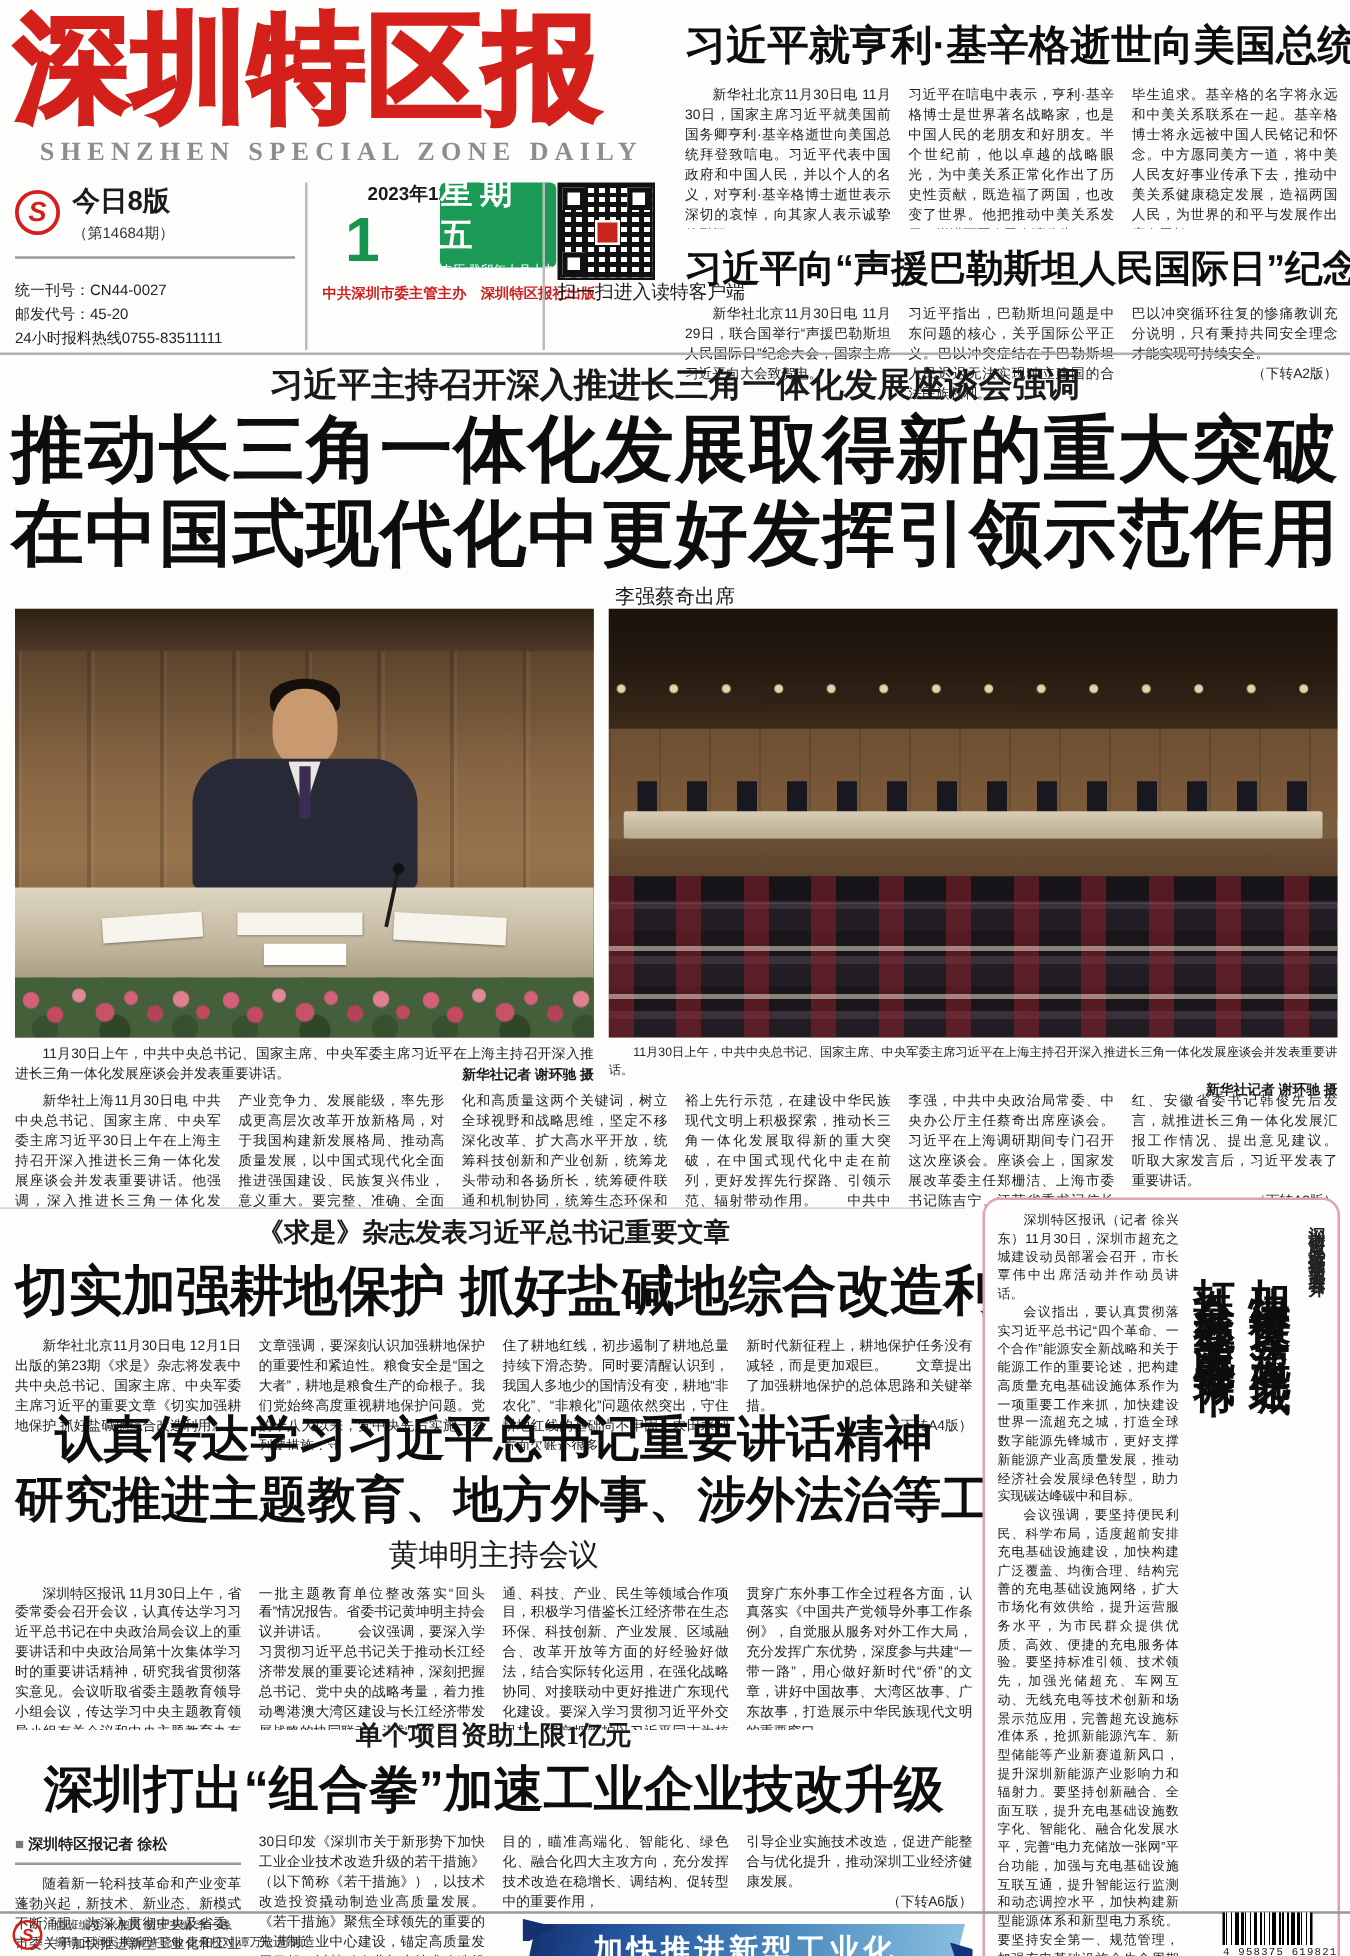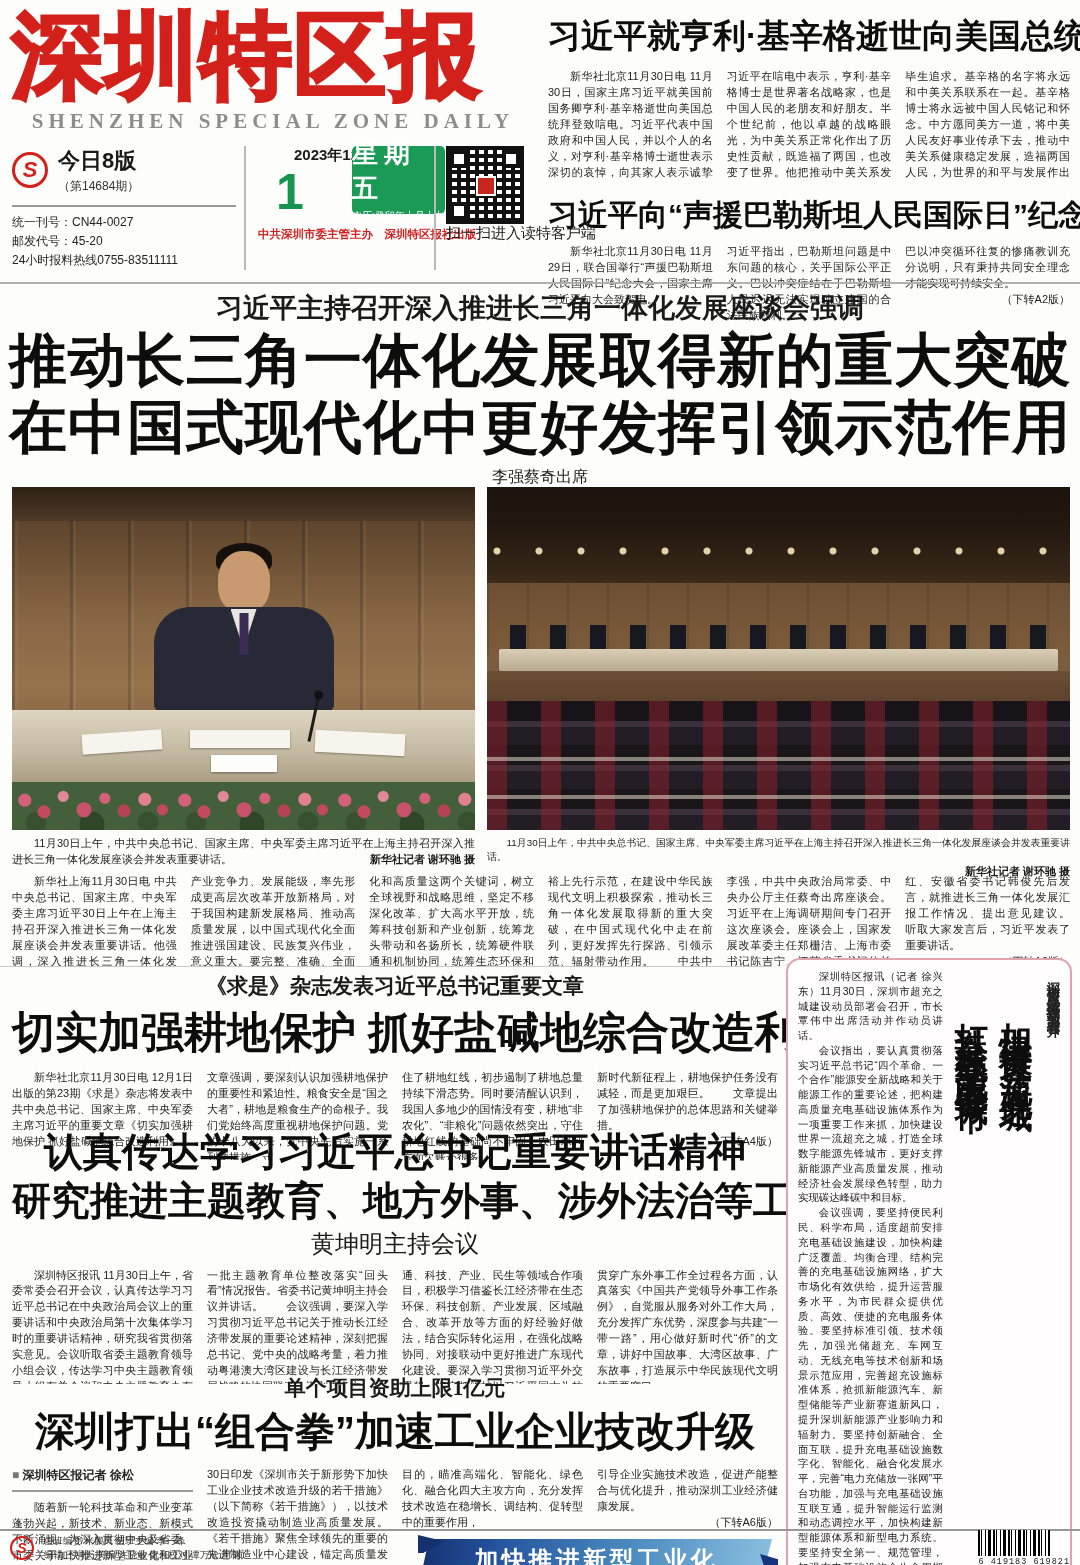--- a/index.html
+++ b/index.html
@@ -30,21 +30,21 @@
   .info-row { display:flex; margin-top:12px; }
   .info-a { width:250px; padding-right:8px; }
   .info-a-top { display:flex; align-items:center; gap:10px; }
   .brand-circle {
     width:36px; height:36px; border:3px solid #d3201b; border-radius:50%;
     color:#d3201b; font-weight:900; font-size:22px; font-style:italic;
     display:flex; align-items:center; justify-content:center; flex:0 0 auto;
   }
   .edition { font-size:22px; font-weight:bold; }
   .issue-no { font-size:12px; margin-top:2px; color:#333; }
-  .codes { margin-top:10px; border-top:2px solid #9a9a9a; padding-top:6px;
+  .codes { margin-top:10px; border-top:2px solid #9a9a9a; padding-top:16px;
            font-size:12px; line-height:1.6; color:#222; white-space:nowrap; }
   .info-b { width:190px; border-left:2px solid #bbb; padding:0 0 0 12px; }
   .date-flex { display:flex; gap:8px; }
   .date-left { width:86px; }
   .date-ym { font-size:15px; font-weight:bold; white-space:nowrap;margin-left:36px; }
   .date-d  { font-size:50px; font-weight:900; color:#17954e; line-height:1.0; margin-top:2px; margin-left:18px;}
   .week-box {
     width:130px; height:68px; background:#1b9a56; border-radius:5px; color:#fff;
     display:flex; flex-direction:column; align-items:center; justify-content:center; gap:3px;
   }
@@ -399,17 +399,17 @@
   </div>
 
   <div class="footer">
     <div class="foot-logo">S</div>
     <div class="foot-staff">
       <div>值班编委 米鹏民  值班主编 李一峰</div>
       <div>编辑 王润天  美编 许晓敏  责任校对 谭万欣 周 颖</div>
     </div>
     <div class="barcode-wrap">
       <div class="barcode"></div>
-      <div class="barcode-num">6 419183 619821</div>
+      <div class="barcode-num">4 958375 619821</div>
     </div>
   </div>
 
 </div>
 
 </body></html>

